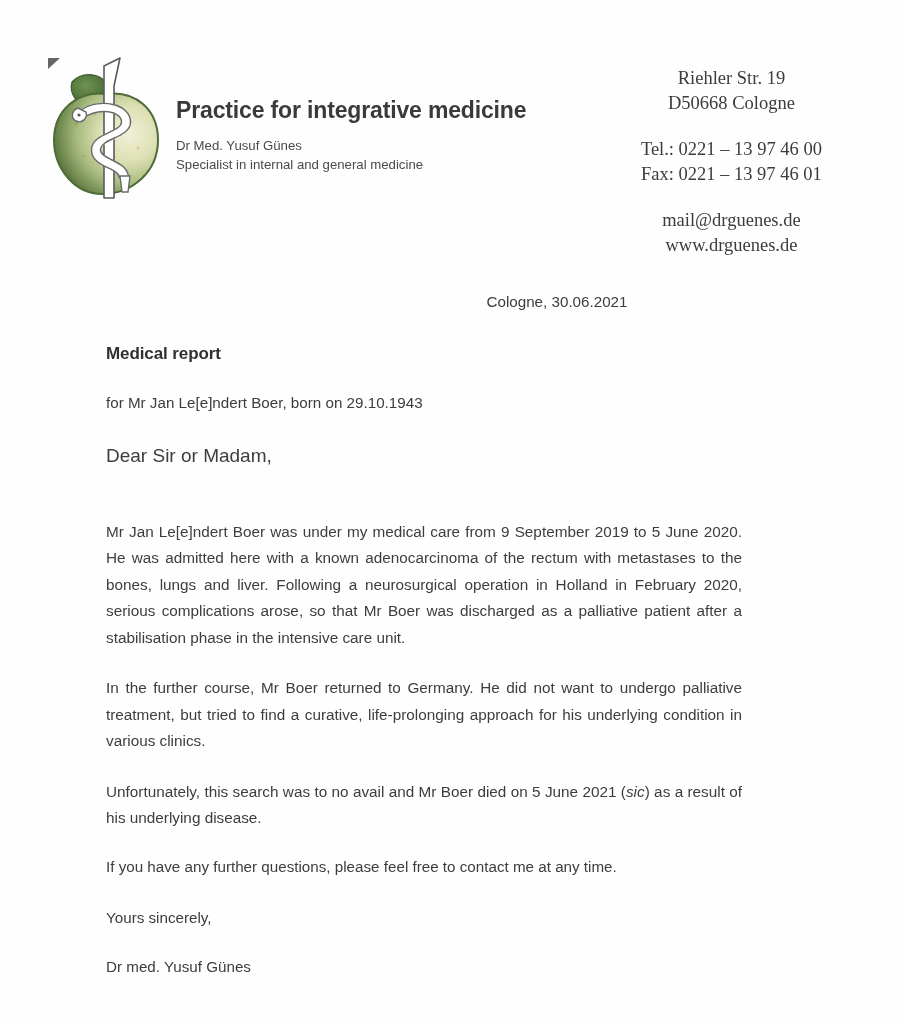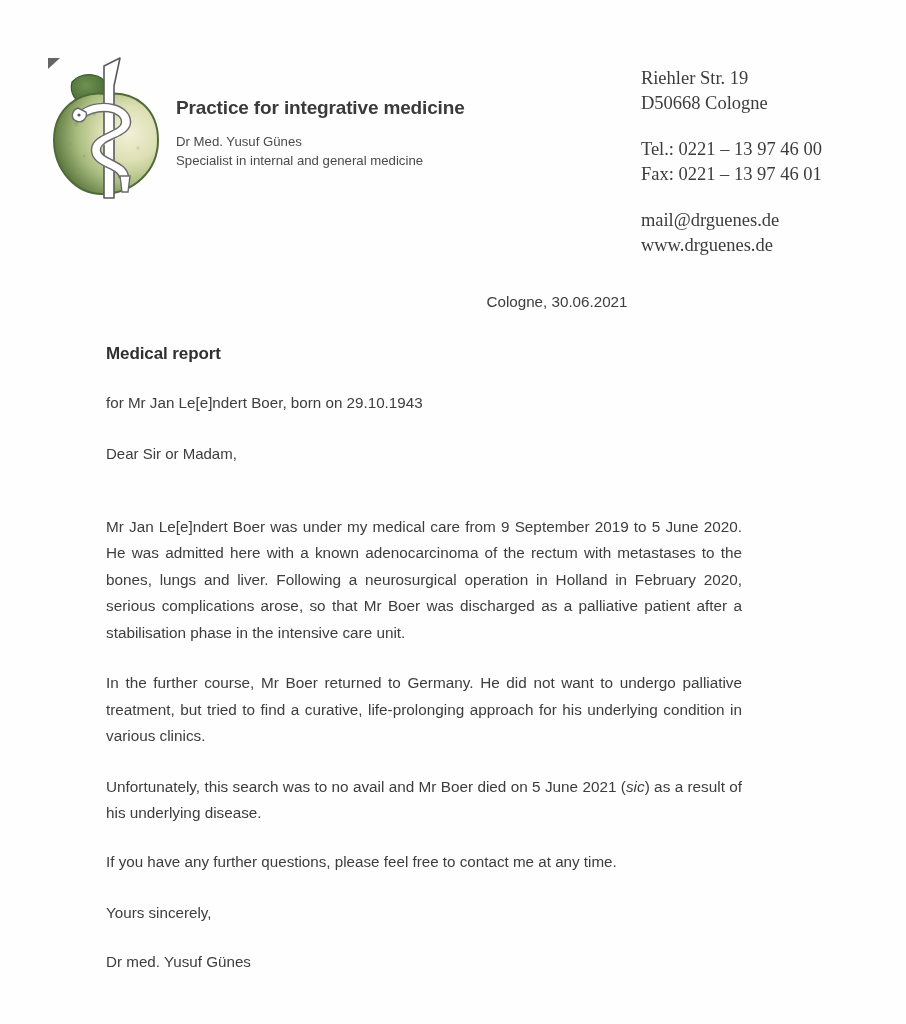--- a/index.html
+++ b/index.html
@@ -41,41 +41,41 @@
   }
   .logo svg { display: block; width: 128px; height: 148px; }
 
   .practice-block {
     position: absolute;
     left: 176px;
     top: 98px;
     width: 400px;
   }
   .practice-name {
-    font-size: 19px;
+    font-size: 23px;
     font-weight: bold;
     letter-spacing: -0.15px;
     color: #3a3a3a;
     line-height: 1.1;
     margin: 0 0 14px 0;
     white-space: nowrap;
   }
   .practice-sub {
     font-size: 13.2px;
     line-height: 1.42;
     color: #4a4a4a;
     margin: 0;
   }
   .practice-sub div { white-space: nowrap; }
 
   .contact-block {
     position: absolute;
     right: 84px;
     top: 66px;
-    text-align: left;
+    text-align: center;
     font-family: "Liberation Serif", serif;
     color: #3c3c3c;
     font-size: 18.5px;
     line-height: 1.33;
   }
   .contact-group { margin: 0; }
   .contact-group + .contact-group { margin-top: 22px; }
   .contact-group div { white-space: nowrap; }
 
   
@@ -107,21 +107,21 @@
     letter-spacing: -0.1px;
   }
 
   .subject-line {
     font-size: 15.2px;
     color: #3d3d3d;
     margin: 0 0 34px 0;
   }
 
   .salutation {
-    font-size: 15px;
+    font-size: 19px;
     color: #3d3d3d;
     margin: 0 0 52px 0;
   }
 
   .para {
     font-size: 15.3px;
     line-height: 1.73;
     color: #3d3d3d;
     text-align: justify;
     margin: 8px 0 24px 0;

